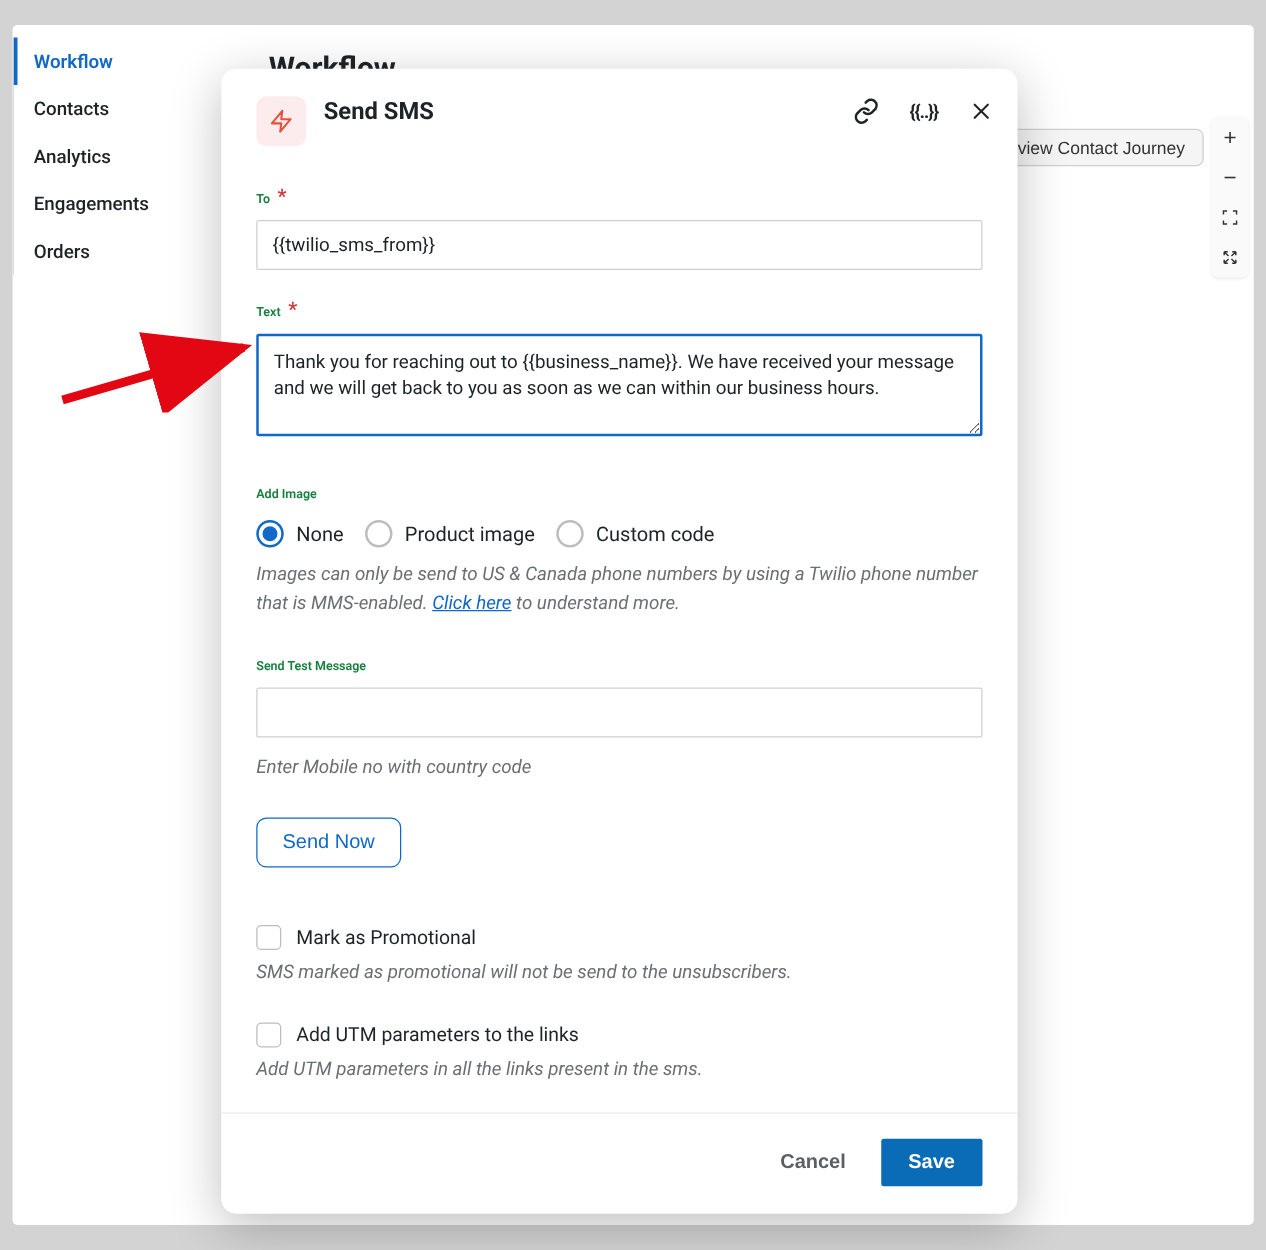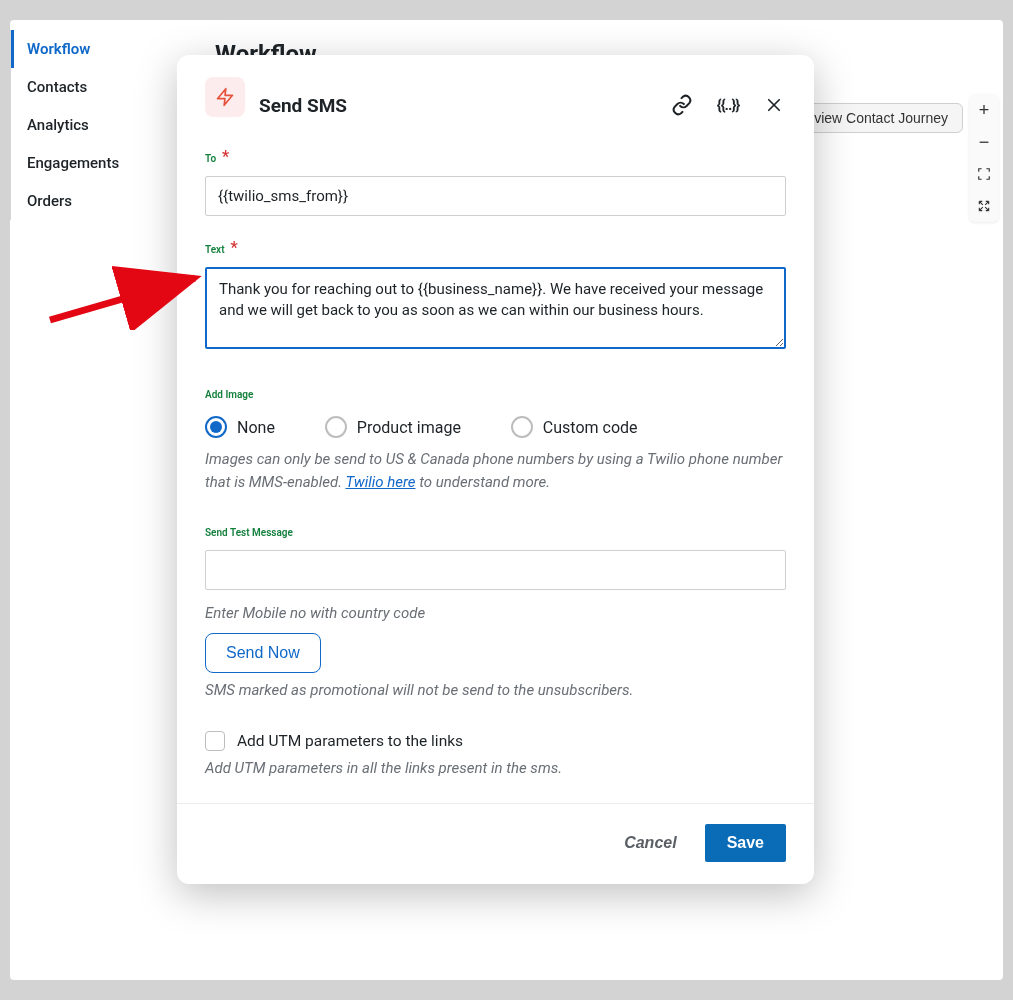--- a/index.html
+++ b/index.html
@@ -91,22 +91,22 @@
     top: 55px;
     left: 177px;
     width: 637px;
     background: #fff;
     border-radius: 12px;
     box-shadow: 0 10px 40px rgba(0,0,0,0.25);
     overflow: hidden;
   }
   .modal-header {
     display: flex;
-    align-items: flex-end;
-    padding: 22px 28px 10px 28px;
+    align-items: flex-start;
+    padding: 22px 17px 10px 28px;
   }
   .modal-icon {
     width: 40px; height: 40px;
     border-radius: 8px;
     background: #fdecee;
     display: flex; align-items: center; justify-content: center;
     margin-right: 14px;
     color: #e6533c;
   }
   .modal-title {
@@ -148,21 +148,21 @@
     margin-top: 10px;
   }
   .textarea {
     border: 2px solid #1068c9;
     height: 82px;
     resize: both;
     line-height: 1.4;
   }
   .radio-row {
     display: flex;
-    gap: 50px;
+    gap: 17px;
     align-items: center;
     margin-top: 14px;
   }
   .radio-item { display: flex; align-items: center; gap: 10px; cursor: pointer; }
   .radio-circle {
     width: 22px; height: 22px;
     border: 2px solid #bdbdbd;
     border-radius: 50%;
     display: flex; align-items: center; justify-content: center;
   }
@@ -184,21 +184,21 @@
     line-height: 1.5;
   }
   .help a { color: #1068c9; text-decoration: underline; cursor: pointer; font-style: italic;}
   .hint {
     font-size: 15px;
     font-style: italic;
     color: #6a6f76;
     margin-top: 14px;
   }
   .send-now-btn {
-    margin-top: 11px;
+    margin-top: 32px;
     border: 1.5px solid #1068c9;
     color: #1068c9;
     background: #fff;
     border-radius: 8px;
     padding: 10px 20px;
     font-size: 16px;
     font-weight: 500;
     cursor: pointer;
   }
   .check-row {
@@ -229,21 +229,20 @@
     gap: 22px;
     align-items: center;
   }
   .cancel-btn {
     background: none;
     border: none;
     color: #5a5f66;
     font-size: 16px;
     font-weight: 600;
     cursor: pointer;
-    font-style: italic;
   }
   .save-btn {
     background: #0a6bb7;
     color: #fff;
     border: none;
     border-radius: 2px;
     padding: 10px 22px;
     font-size: 16px;
     font-weight: 600;
     cursor: pointer;
@@ -337,32 +336,36 @@
         <div class="radio-item">
           <span class="radio-circle"></span>
           <span class="radio-label">Product image</span>
         </div>
         <div class="radio-item">
           <span class="radio-circle"></span>
           <span class="radio-label">Custom code</span>
         </div>
       </div>
       <div class="help">
-        <span>Images can only be send to US &amp; Canada phone numbers by using a Twilio phone number that is MMS-enabled. </span><a>Twilio here</a><span> to understand more.</span>
+        <span>Images can only be send to US &amp; Canada phone numbers by using a Twilio phone number that is MMS-enabled. </span><a>Click here</a><span> to understand more.</span>
       </div>
     </div>
 
     <div class="field" style="margin-top:28px;">
       <span class="label">Send Test Message</span>
       <input class="test-input" style="">
       <div class="hint">Enter Mobile no with country code</div>
     </div>
 
     <button class="send-now-btn">Send Now</button>
 
+    <div class="check-row">
+      <span class="checkbox"></span>
+      <span class="check-label">Mark as Promotional</span>
+    </div>
     <div class="sub">SMS marked as promotional will not be send to the unsubscribers.</div>
 
     <div class="check-row second">
       <span class="checkbox"></span>
       <span class="check-label">Add UTM parameters to the links</span>
     </div>
     <div class="sub">Add UTM parameters in all the links present in the sms.</div>
   </div>
 
   <div class="modal-footer">

